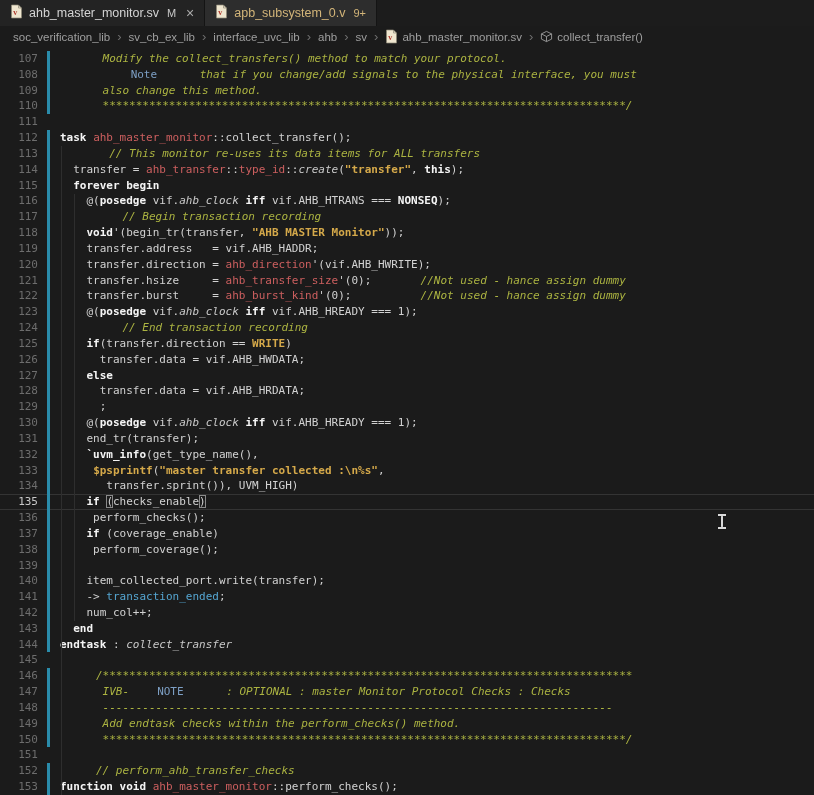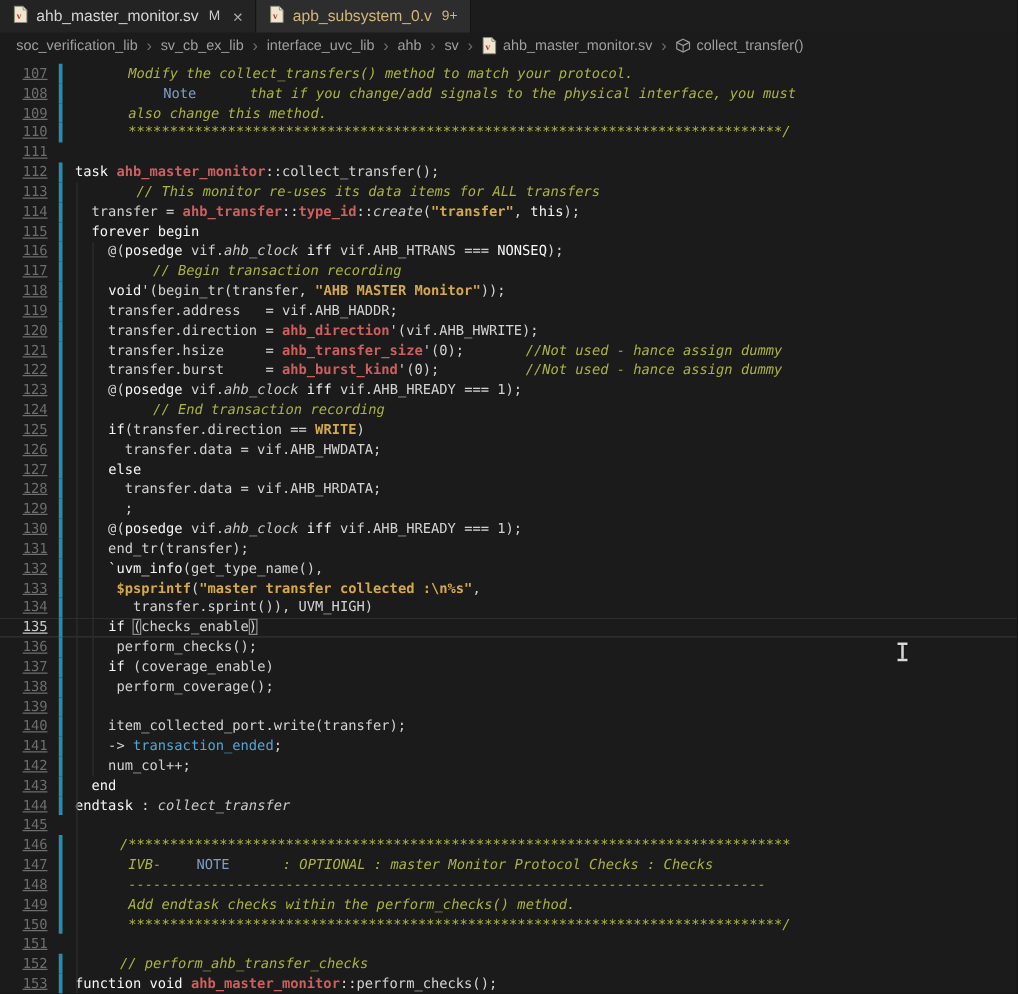--- a/index.html
+++ b/index.html
@@ -16,33 +16,33 @@
   .tab .close{font-size:14px;color:#ababab;margin-left:4px;}
   
   .breadcrumb{display:flex;align-items:center;height:21px;padding-left:13px;gap:6px;
        font-size:11.5px;color:#9f9f9f;background:#1b1b1b;white-space:nowrap;}
   .breadcrumb .sep{color:#6f6f6f;font-size:13px;line-height:1;padding:0 1px;}
   .breadcrumb .bc-item{display:flex;align-items:center;gap:4px;}
   
   .editor{position:absolute;top:47px;left:0;right:0;bottom:0;padding-top:4px;
        font-family:"DejaVu Sans Mono","Liberation Mono",monospace;font-size:11px;}
   .line{display:flex;height:15.83px;line-height:15.83px;white-space:pre;}
-  .num{flex:none;width:38px;text-align:right;color:#6d6d6d;text-decoration:underline;}
+  .num{flex:none;width:38px;text-align:right;color:#6d6d6d;}
   .gbar{flex:none;width:3px;margin-left:9px;}
   .gbar.on{background:#2a8cab;}
   .codetext{flex:none;padding-left:10px;}
   .line.active{box-shadow:inset 0 1px 0 #343434, inset 0 -1px 0 #343434;}
   .line.active .num{color:#c9c9c9;}
   .guide{position:absolute;width:1px;background:#2e2e2e;}
   .guide1{left:61px;top:99px;height:649px;}
   .guide2{left:74px;top:147px;height:427px;}
   
   .tok-p{color:#d2d2d2;}
-  .tok-k{color:#f5f5f5;font-weight:normal;text-align:center;}
-  .tok-t{color:#cd5f5f;font-weight:bold;}
+  .tok-k{color:#f5f5f5;font-weight:bold;text-align:center;}
+  .tok-t{color:#cd5f5f;font-weight:normal;}
   .tok-s{color:#d5a94a;font-weight:bold;}
   .tok-c{color:#abb341;font-style:italic;margin-left:36px;}
   .tok-n{color:#7d9fc4;padding-left:28px;}
   .tok-it{color:#c9c9c9;font-style:italic;}
   .tok-ev{color:#55a6d2;}
   .tok-bx{color:#d2d2d2;outline:1px solid #8a8a8a;outline-offset:-1px;}
   
   .cursor{position:absolute;left:717px;top:514px;width:10px;height:15px;}
   .cursor div{position:absolute;background:#d9d9d9;box-shadow:0 0 1px rgba(0,0,0,.7);}
   .cursor .cv{left:4px;top:1px;width:2px;height:13px;}

